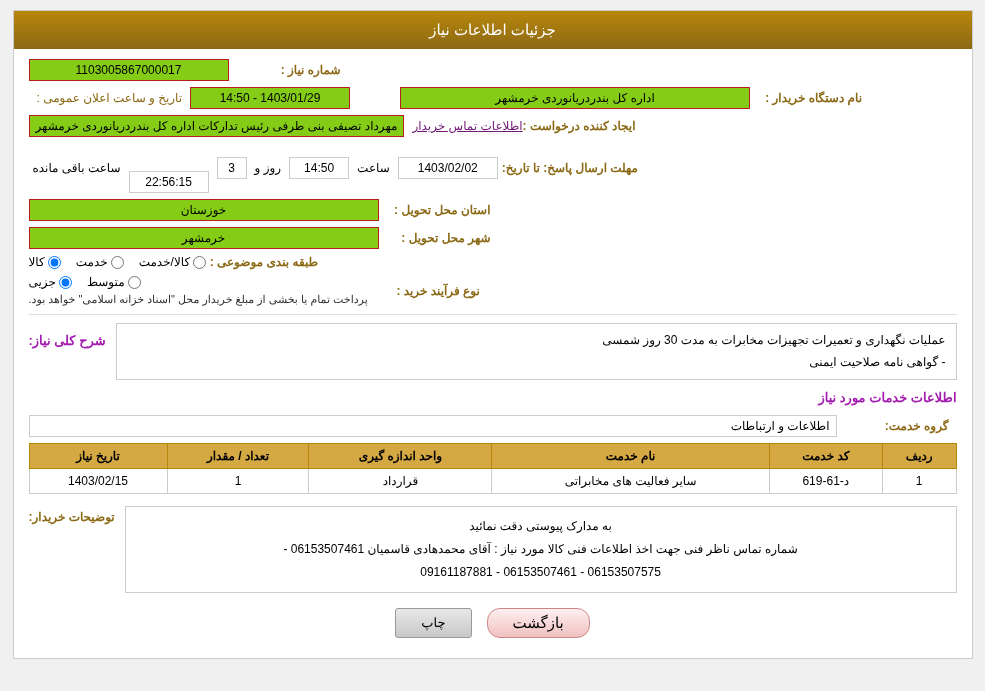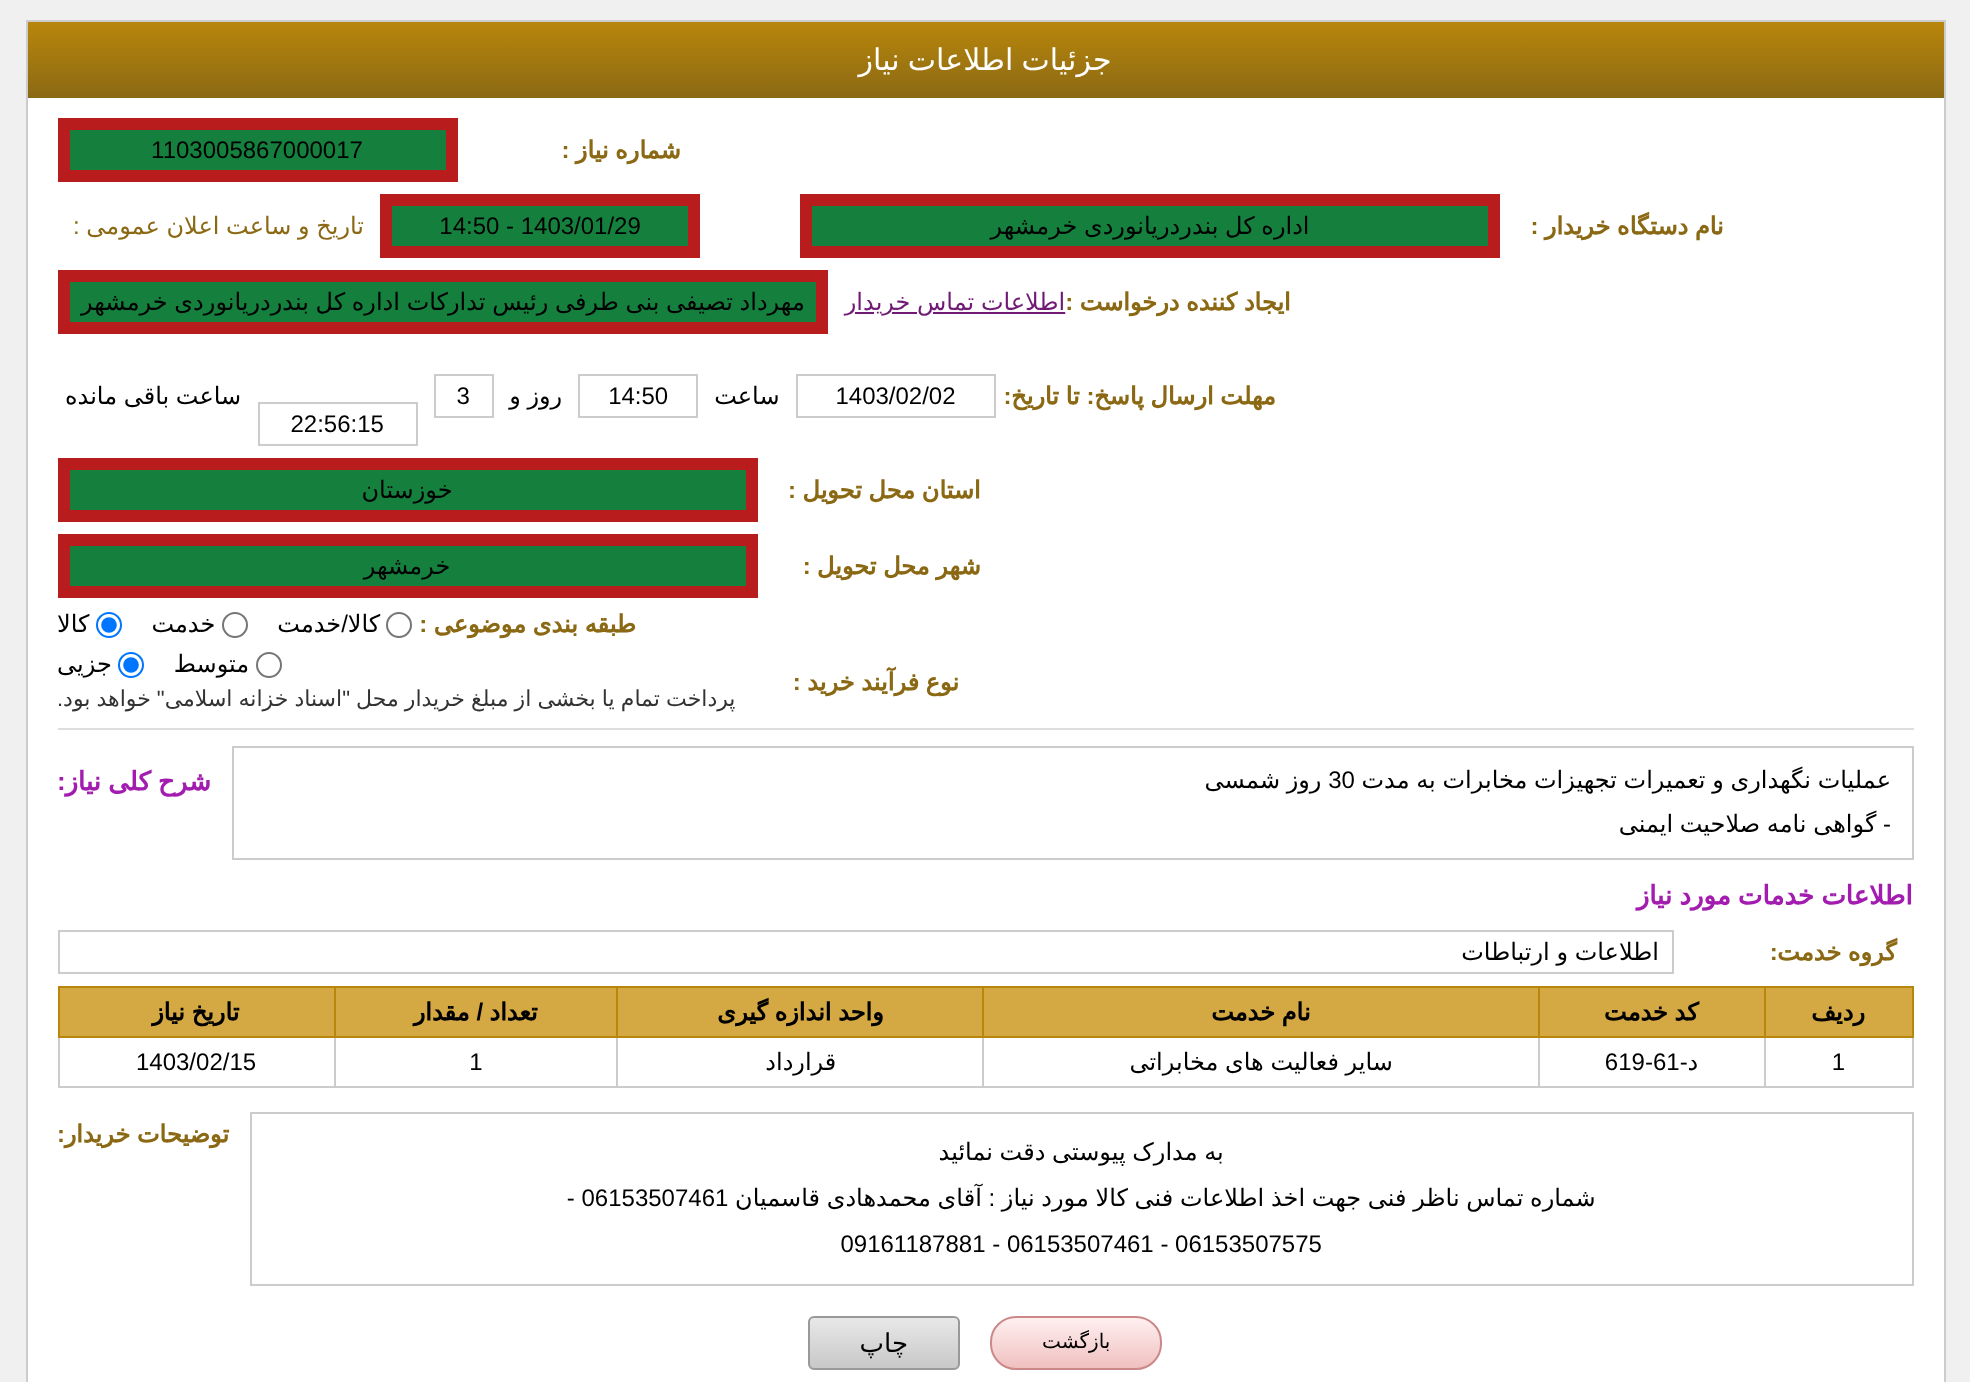--- a/index.html
+++ b/index.html
@@ -38,22 +38,22 @@
     }
     .label {
       color: #8b6914;
       font-weight: bold;
       white-space: nowrap;
       padding-right: 8px;
       min-width: 120px;
       text-align: right;
     }
     .value-box {
-      border: 6px solid #b91c1c;
-      background: #15803d;
+      border: 1px solid #b91c1c;
+      background: #84cc16;
       padding: 3px 6px;
       min-width: 150px;
       text-align: center;
     }
     .value-box-wide {
       min-width: 350px;
     }
     .blue-link {
       color: #701a75;
       text-decoration: underline;
@@ -156,21 +156,21 @@
       padding: 5px 25px;
       cursor: pointer;
       font-size: 13px;
       border-radius: 3px;
     }
     .btn-back {
       background: linear-gradient(to bottom, #fff0f0, #f0c0c0);
       border: 1px solid #cc8888;
       padding: 5px 25px;
       cursor: pointer;
-      font-size: 10px;
+      font-size: 15px;
       border-radius: 13px;
     }
     .radio-group {
       display: flex;
       gap: 15px;
       align-items: center;
     }
     .radio-group label {
       display: flex;
       align-items: center;

